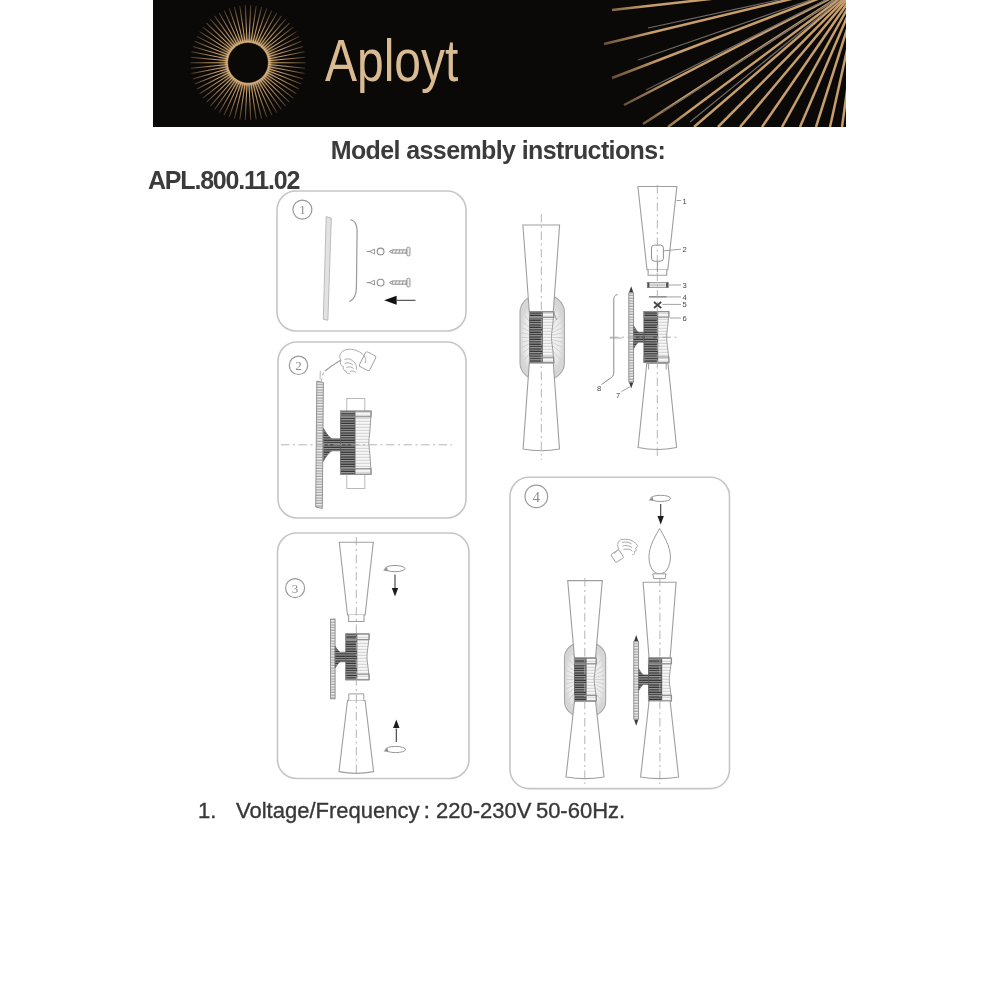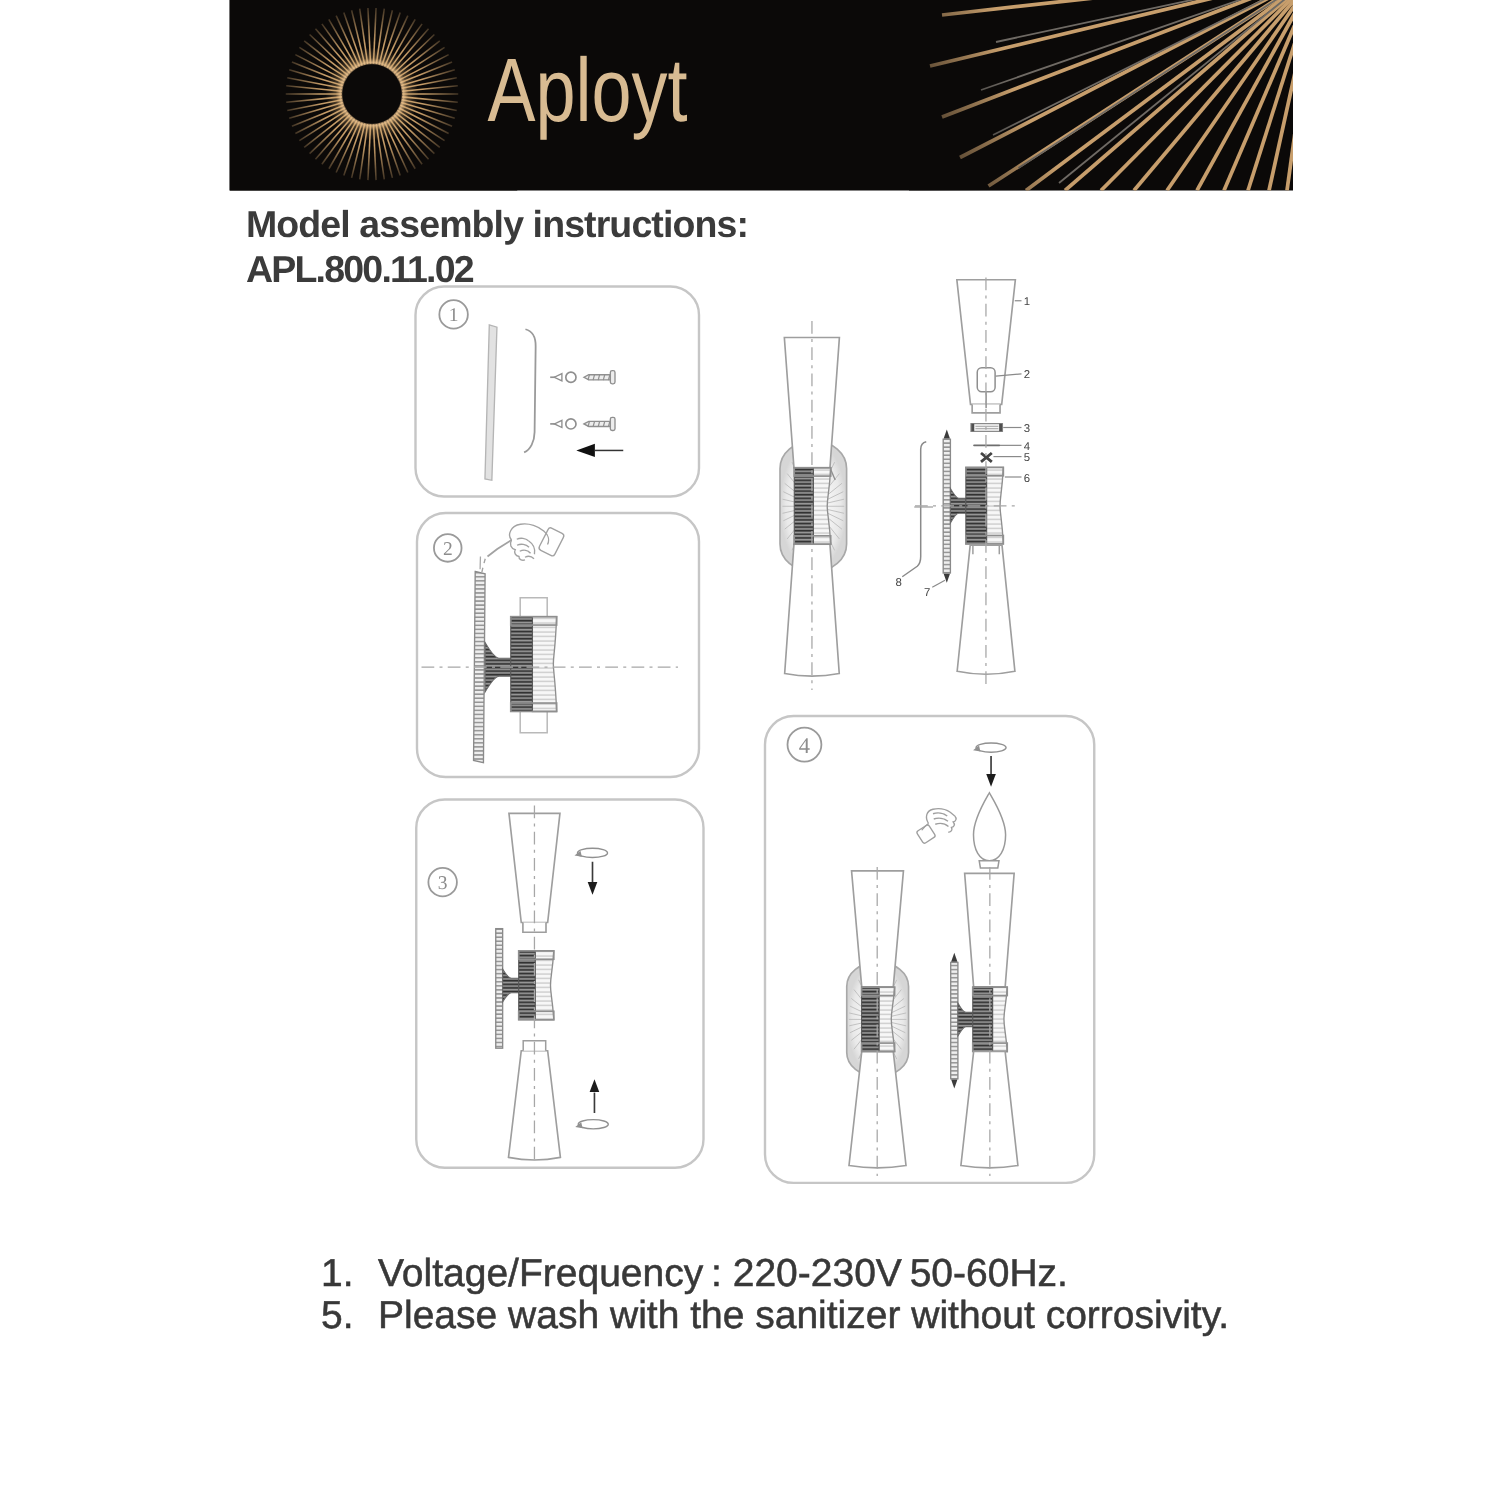--- a/index.html
+++ b/index.html
@@ -1,16 +1,16 @@
 <!DOCTYPE html>
 <html><head><meta charset="utf-8">
 <style>
 html,body{margin:0;padding:0;background:#ffffff;width:1000px;height:1000px;overflow:hidden;}
 body{font-family:"Liberation Sans",sans-serif;position:relative;}
-.abs{position:absolute;padding-left:16px;}
+.abs{position:absolute;}
 </style></head>
 <body>
 
 <div class="abs" style="left:153px;top:0;width:693px;height:127px;background:#0b0908;overflow:hidden;">
 
 <svg width="192" height="128" viewBox="0 0 192 128" style="position:absolute;left:0;top:0" xmlns="http://www.w3.org/2000/svg">
       <defs>
         <radialGradient id="sf" cx="95" cy="62.7" r="66" gradientUnits="userSpaceOnUse">
           <stop offset="0" stop-color="#0b0908" stop-opacity="0"></stop>
           <stop offset="0.52" stop-color="#0b0908" stop-opacity="0"></stop>
@@ -126,21 +126,21 @@
       </defs>
     </svg>
 
 <svg width="693" height="127" viewBox="0 0 693 127" style="position:absolute;left:0;top:0" xmlns="http://www.w3.org/2000/svg">
 <g transform="translate(172,80.5) scale(0.8,1)">
         <text x="0" y="0" font-size="60" fill="#d8bb92" font-family="Liberation Sans, sans-serif">Aployt</text>
       </g>
 </svg>
 </div>
 
-<div class="abs" style="left:148px;top:136px;width:700px;font-size:25px;font-weight:bold;letter-spacing:-0.6px;color:#3b3b3b;">Model assembly instructions:</div>
+<div class="abs" style="left:148px;top:136px;width:700px;text-align:center;font-size:25px;font-weight:bold;letter-spacing:-0.6px;color:#3b3b3b;">Model assembly instructions:</div>
 
 <div class="abs" style="left:148px;top:166px;width:700px;font-size:25px;font-weight:bold;letter-spacing:-1.2px;color:#3b3b3b;">APL.800.11.02</div>
 
 <svg width="1000" height="1000" viewBox="0 0 1000 1000" style="position:absolute;left:0;top:0" xmlns="http://www.w3.org/2000/svg">
     <defs>
 <pattern id="ph" width="4" height="2.7" patternUnits="userSpaceOnUse">
  <rect width="4" height="2.7" fill="#eeeeee"></rect>
  <line x1="0" y1="1.1" x2="4" y2="1.1" stroke="#8c8c8c" stroke-width="0.95"></line>
 </pattern>
 <pattern id="bh" width="4" height="2.4" patternUnits="userSpaceOnUse">
@@ -541,15 +541,14 @@
 
 <line x1="657.3" y1="185.0" x2="657.3" y2="457.0" stroke="#a7a7a7" stroke-width="0.85" stroke-dasharray="8.5 3.5 2 3.5"></line>
 
 <line x1="610.0" y1="337.2" x2="678.0" y2="337.2" stroke="#a7a7a7" stroke-width="0.85" stroke-dasharray="8.5 3.5 2 3.5"></line>
 
 <line x1="584.8" y1="578.0" x2="584.8" y2="784.0" stroke="#a7a7a7" stroke-width="0.85" stroke-dasharray="8.5 3.5 2 3.5"></line>
 
 <line x1="659.9" y1="578.0" x2="659.9" y2="784.0" stroke="#a7a7a7" stroke-width="0.85" stroke-dasharray="8.5 3.5 2 3.5"></line>
   </svg>
 
-<div class="abs" style="left:198px;top:834px;font-size:26px;letter-spacing:0px;color:#383838;line-height:28px;-webkit-text-stroke:0.35px #383838;">
+<div class="abs" style="left:198px;top:797px;font-size:22px;letter-spacing:0px;color:#383838;line-height:28px;-webkit-text-stroke:0.35px #383838;">
 <div><span style="display:inline-block;width:38px;">1.</span>Voltage/Frequency : 220-230V 50-60Hz.</div>
-<div><span style="display:inline-block;width:38px;">5.</span>Please wash with the sanitizer without corrosivity.</div>
 </div>
 </body></html>

